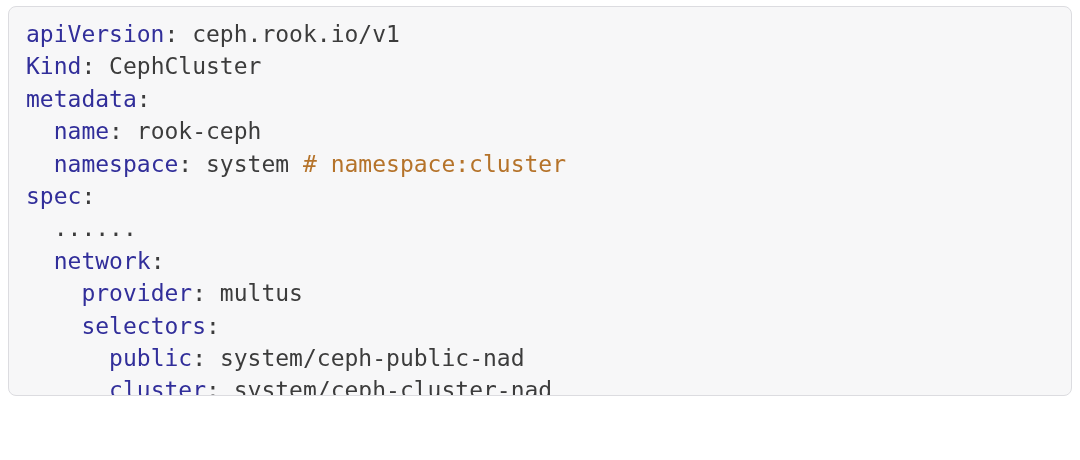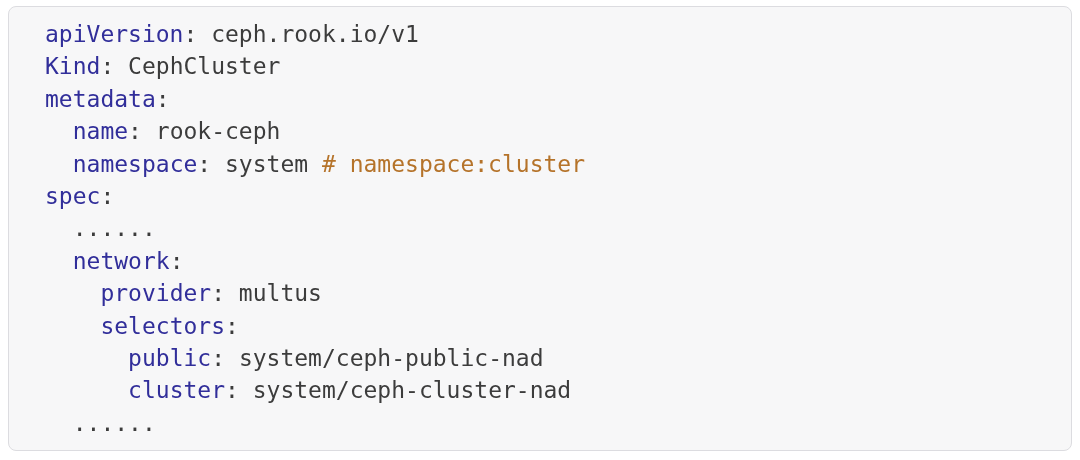--- a/index.html
+++ b/index.html
@@ -14,26 +14,26 @@
     position: relative;
     width: 1080px;
     height: 460px;
     background: var(--page-bg, #ffffff);
   }
   .code-panel {
     position: absolute;
     left: 8px;
     top: 6px;
     width: 1064px;
-    height: 445px;
+    height: 390px;
     box-sizing: border-box;
     background: var(--panel-bg, #f7f7f8);
     border: 1px solid var(--panel-border, #dcdce0);
     border-radius: 8px;
-    padding: 11px 36px;
+    padding: 11px 17px;
     overflow: hidden;
   }
   .code {
     margin: 0;
     font-family: "DejaVu Sans Mono", "Liberation Mono", monospace;
     font-size: 23px;
     line-height: 32.4px;
     white-space: pre;
     color: var(--tok-plain, #3c3c3c);
     font-weight: 400;

